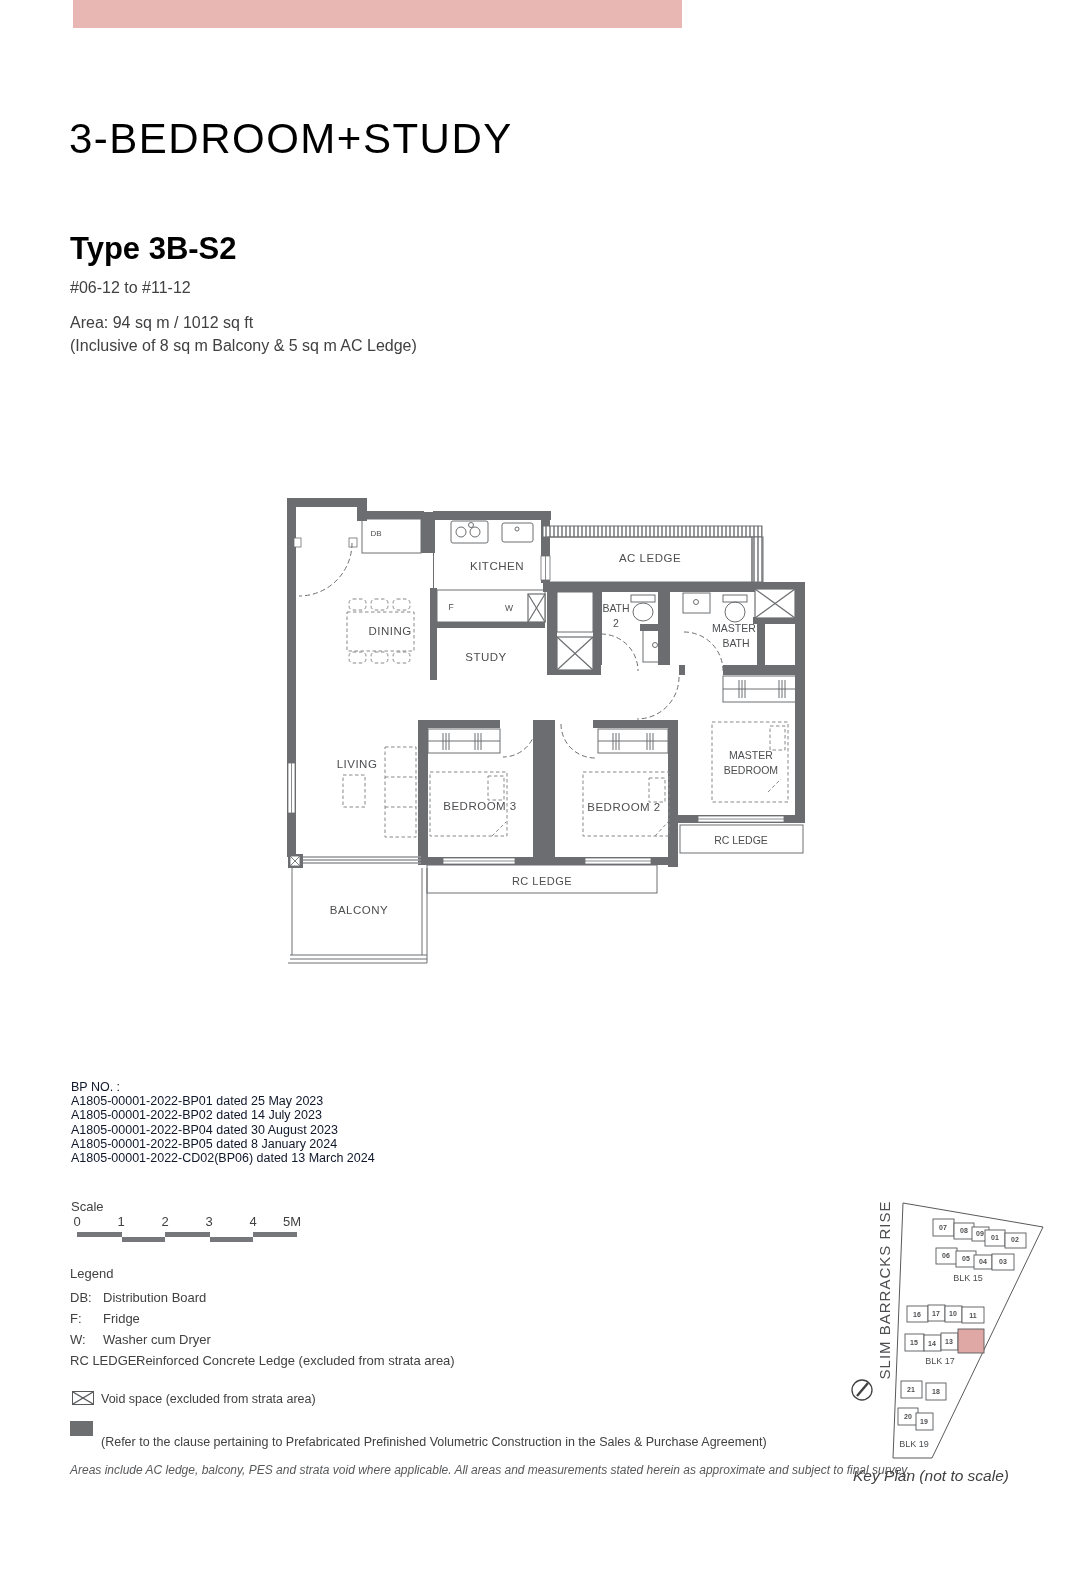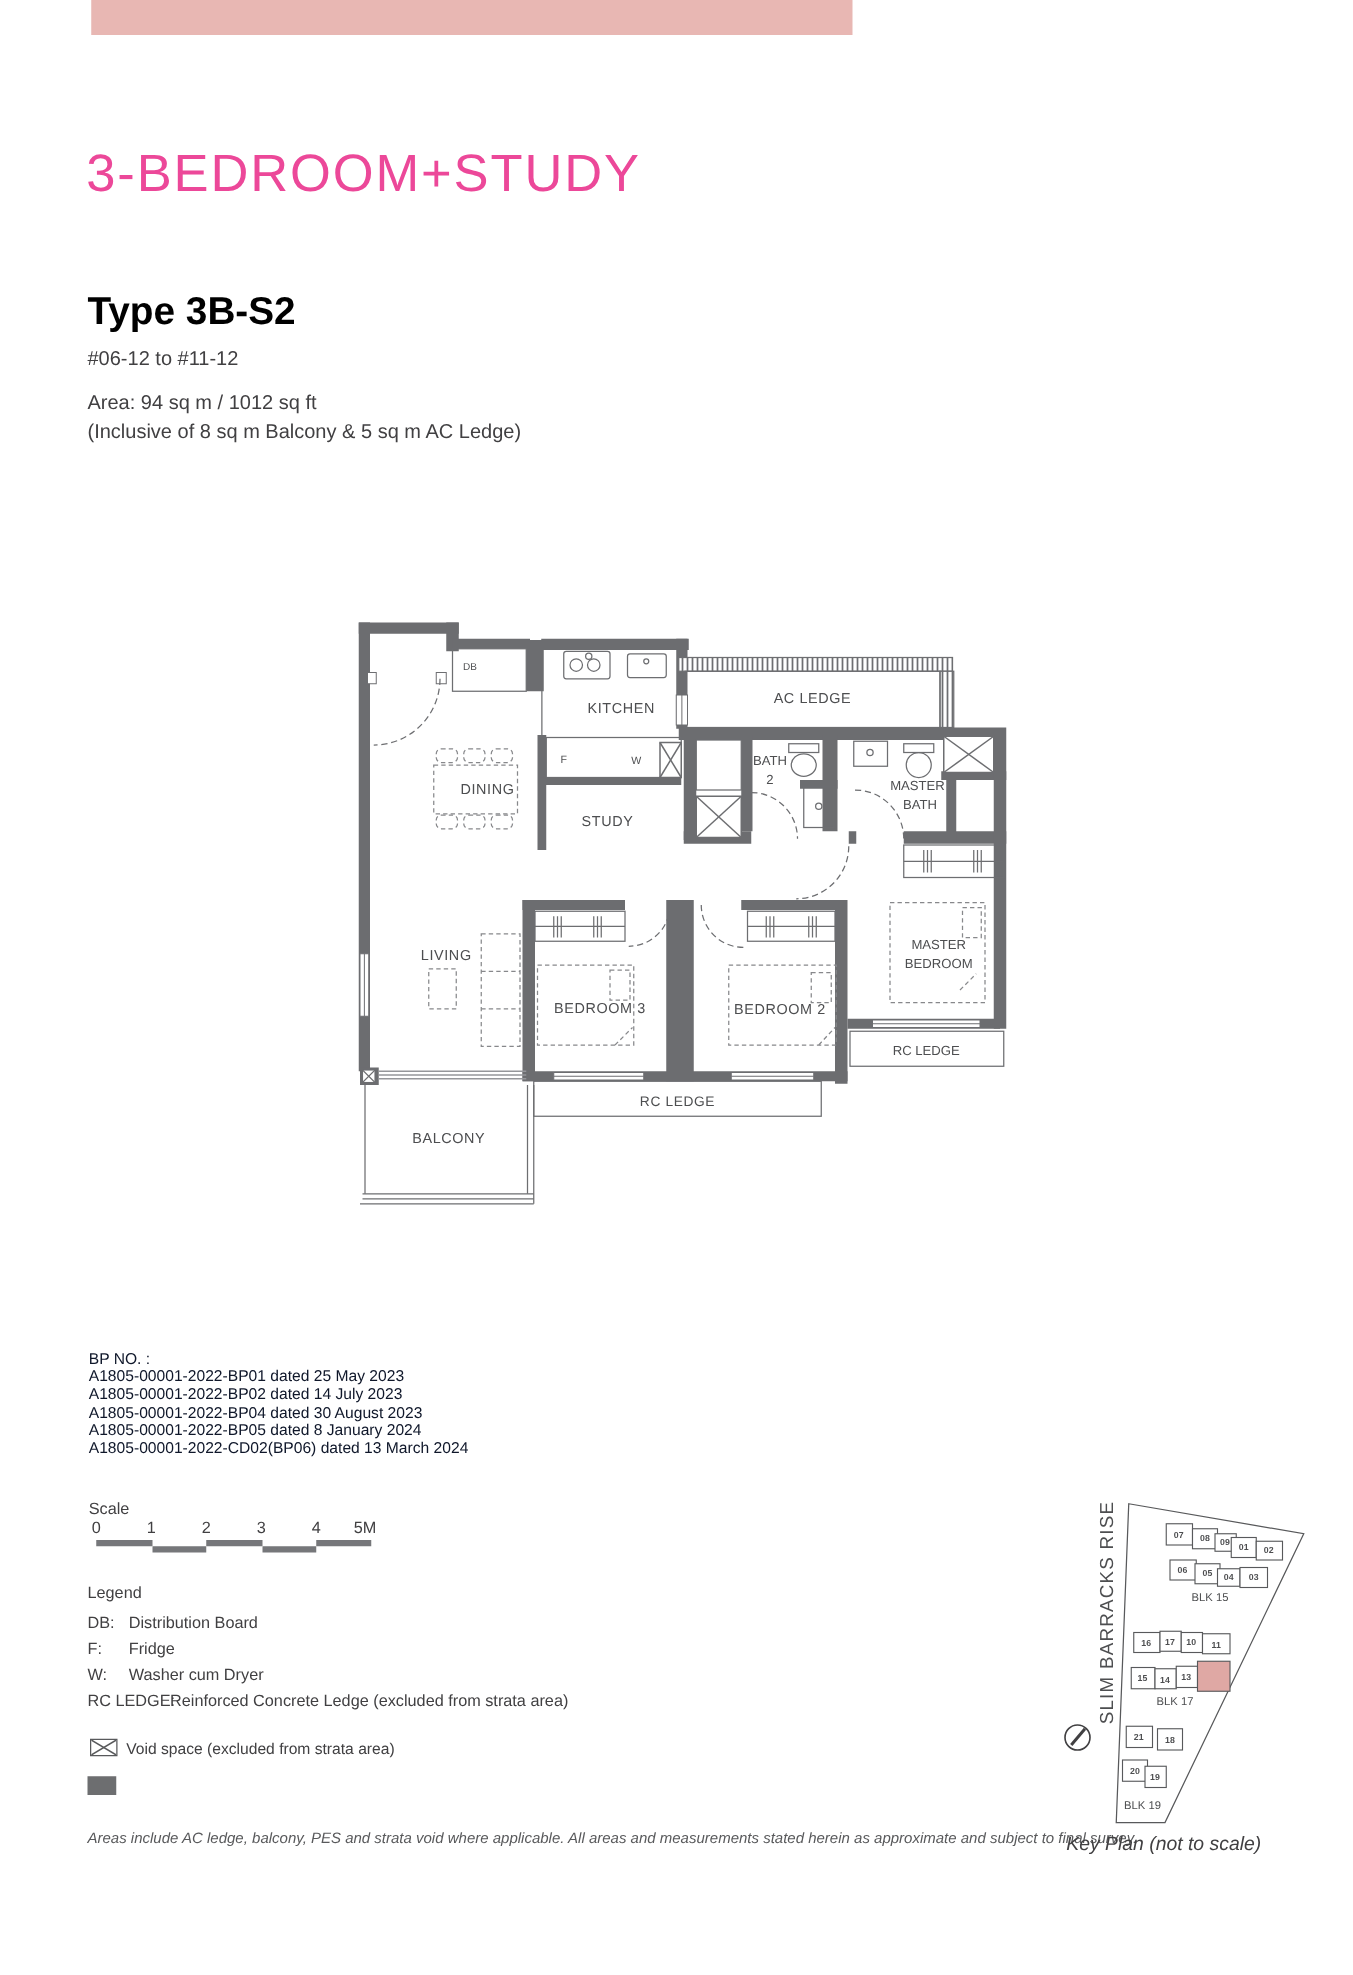--- a/index.html
+++ b/index.html
@@ -1,20 +1,20 @@
 <!DOCTYPE html>
 <html><head>
 <meta charset="utf-8">
 <style>
   html,body{margin:0;padding:0;background:#fff;}
   .page{position:relative;width:1082px;height:1580px;background:#ffffff;overflow:hidden;
         font-family:"Liberation Sans",sans-serif;color:#414042;}
   .abs{position:absolute;}
   .banner{left:73px;top:0;width:609px;height:28px;background:#e8b7b3;}
-  .title{left:69px;top:115px;font-size:42px;letter-spacing:1.5px;color:#ec4899;font-weight:400;}
+  .title{left:69px;top:115px;font-size:42px;letter-spacing:1.5px;color:#000000;font-weight:400;}
   .type{left:70px;top:231px;font-size:31px;color:#000000;font-weight:bold;}
   .floors{left:70px;top:279px;font-size:16px;}
   .area1{left:70px;top:314px;font-size:16px;}
   .area2{left:70px;top:337px;font-size:16px;}
   .bp{left:71px;top:1080px;font-size:12.5px;line-height:14.2px;color:#0f172a;}
   .scale-label{left:71px;top:1199px;font-size:13px;}
   .tick{position:absolute;top:1214px;font-size:13px;transform:translateX(-50%);}
   .seg{position:absolute;height:5px;background:#76777a;}
   .legend-h{left:70px;top:1266px;font-size:13px;}
   .lg-key{position:absolute;left:70px;font-size:13px;}
@@ -285,20 +285,21 @@
 
   <div class="abs void-icon">
     <svg width="20" height="12" viewBox="0 0 20 12">
         <line x1="0" y1="0" x2="20" y2="12" stroke="#58595b" stroke-width="1.2"></line>
         <line x1="20" y1="0" x2="0" y2="12" stroke="#58595b" stroke-width="1.2"></line>
       </svg>
   </div>
   <div class="abs void-text">Void space (excluded from strata area)</div>
 
   <div class="abs wall-swatch"></div>
+  <div class="abs wall-note2">(Refer to the clause pertaining to Prefabricated Prefinished Volumetric Construction in the Sales &amp; Purchase Agreement)</div>
 
   <div class="abs footer">Areas include AC ledge, balcony, PES and strata void where applicable. All areas and measurements stated herein as approximate and subject to final survey.</div>
 
   <svg class="abs" style="left:840px;top:1195px;" width="215" height="290" viewBox="840 1195 215 290">
     <polygon points="903,1203 1043,1227 932,1458 893,1458" fill="none" stroke="#58595b" stroke-width="1"></polygon>
     <text x="890" y="1290" transform="rotate(-90 890 1290)" text-anchor="middle" font-size="15" letter-spacing="1" fill="#414042">SLIM BARRACKS RISE</text>
 
     <g fill="#ffffff" stroke="#58595b" stroke-width="0.9">
       <rect x="933" y="1219" width="21" height="17"></rect>
         <rect x="954" y="1223" width="20" height="16"></rect>

